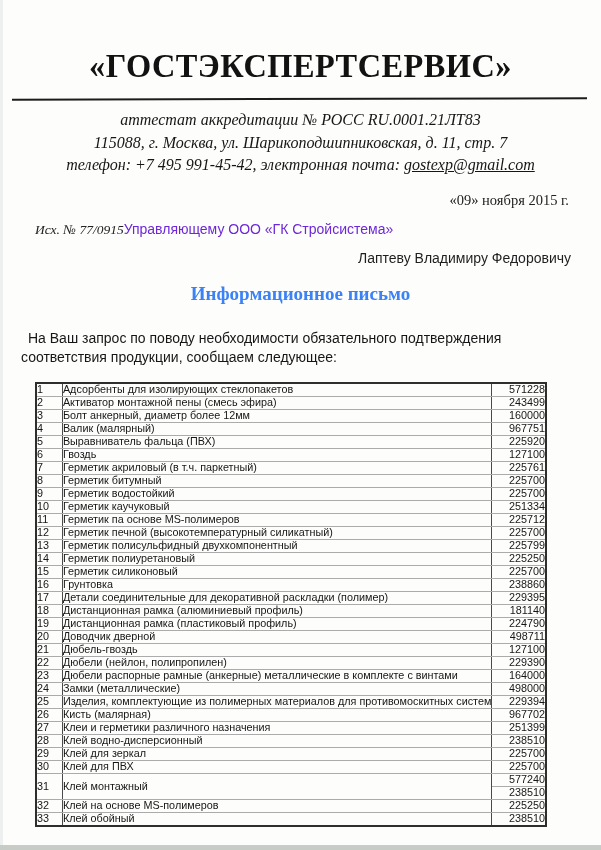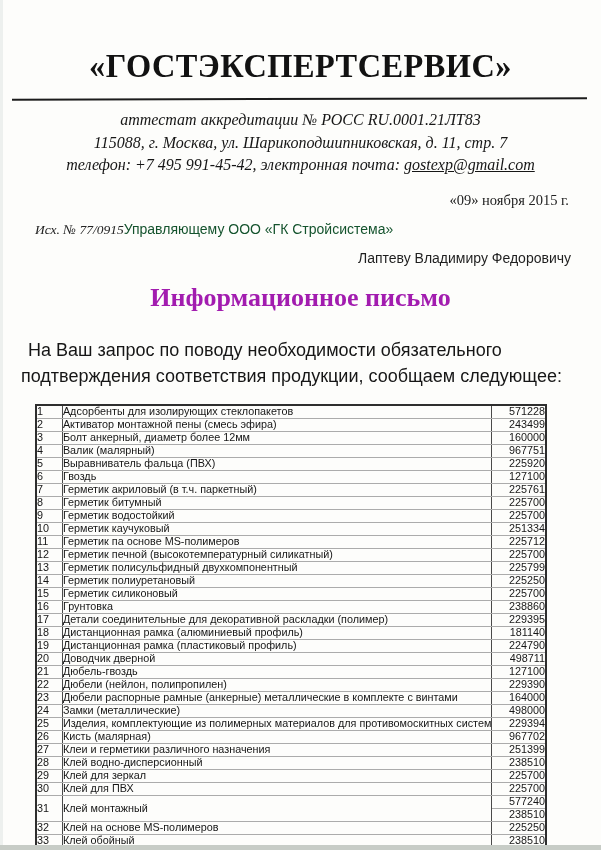--- a/index.html
+++ b/index.html
@@ -60,39 +60,39 @@
     display:flex;
     justify-content:flex-start;
     align-items:baseline;
     margin:3px 30px 0 35px;
   }
   .outgoing-number{
     font-style:italic;
     font-size:13.5px;
     color:#222;
   }
-  .recipient-1{font-size:14px;color:#14532d;}
+  .recipient-1{font-size:14px;color:#6d28d9;}
   .recipient-2{
     text-align:right;
     margin:12px 30px 0 0;
     font-size:14px;color:#1f1f1f;
   }
   .letter-title{
     margin-top:17px;
     text-align:center;
     font-family:"Liberation Serif","DejaVu Serif",serif;
     font-weight:bold;
-    font-size:26px;
-    color:#a21caf;
+    font-size:19px;
+    color:#3b82f6;
   }
   .intro{
     margin:24px 28px 0 21px;
     max-width:552px;
-    font-size:18px;
-    line-height:26px;
+    font-size:14px;
+    line-height:19px;
     text-indent:7px;
     color:#161616;
   }
 
   table.items{
     margin:15px 0 0 35px;
     width:512px;
     border-collapse:collapse;
     border:2px solid var(--table_border_dark);
     font-size:10.8px;

